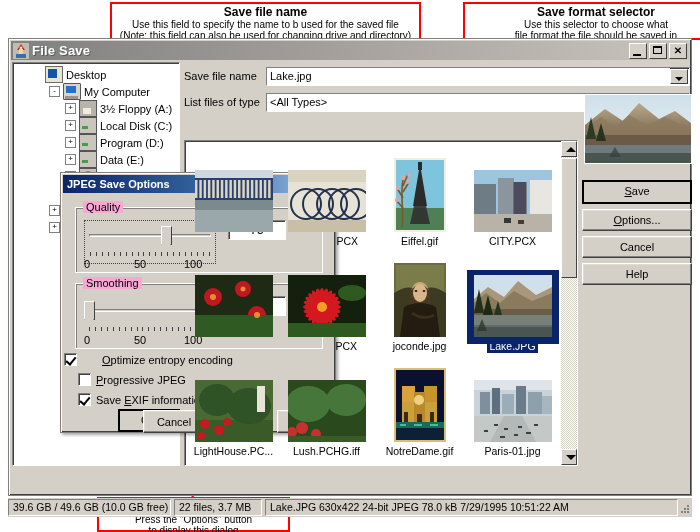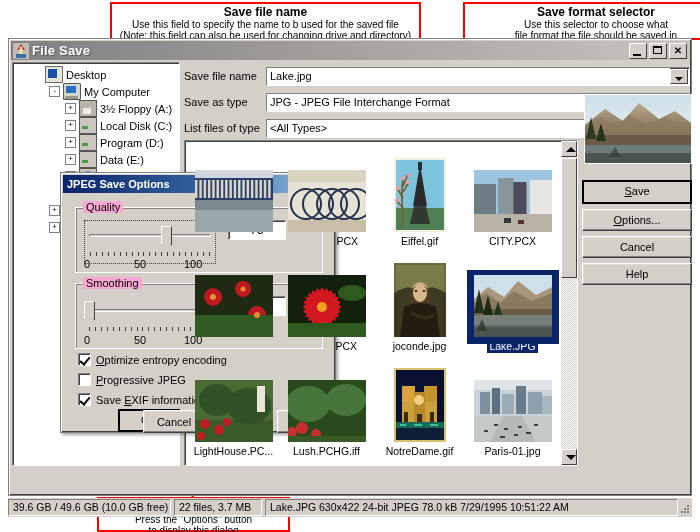--- a/index.html
+++ b/index.html
@@ -370,27 +370,20 @@
             <span style="overflow: hidden;">My Documents</span>
           </div>
         </div>
     </div>
 
     <div id="form-area" style="left:172px;top:4px;width:506px;">
       <div class="form-row">
         <span class="form-label">Save file name</span>
         <span class="combo">
           <span class="cval">Lake.jpg</span>
-          <span class="carrow"></span>
-        </span>
-      </div>
-      <div class="form-row">
-        <span class="form-label">Save as type</span>
-        <span class="combo">
-          <span class="cval">JPG - JPEG File Interchange Format</span>
           <span class="carrow"></span>
         </span>
       </div>
       <div class="form-row">
         <span class="form-label">List files of type</span>
         <span class="combo">
           <span class="cval">&lt;All Types&gt;</span>
           <span class="carrow"></span>
         </span>
       </div>
@@ -806,21 +799,21 @@
       </div>
     </div>
     <div class="ticklabels" style="left:8px;top:50px;width:140px;height:14px;">
       <span style="left:0px;">0</span>
       <span style="left:50px;">50</span>
       <span style="left:100px;">100</span>
     </div>
     <div class="numbox" style="left:152px;top:12px;">0</div>
   </div>
 
-  <div class="chkrow" style="left:17px;top:180px;">
+  <div class="chkrow" style="left:3px;top:180px;gap:20px;">
     <span class="chkbox on"></span>
     <span><u>O</u>ptimize entropy encoding</span>
   </div>
   <div class="chkrow" style="left:17px;top:200px;">
     <span class="chkbox"></span>
     <span><u>P</u>rogressive JPEG</span>
   </div>
   <div class="chkrow" style="left:17px;top:220px;">
     <span class="chkbox on"></span>
     <span>Save <u>E</u>XIF information</span>

